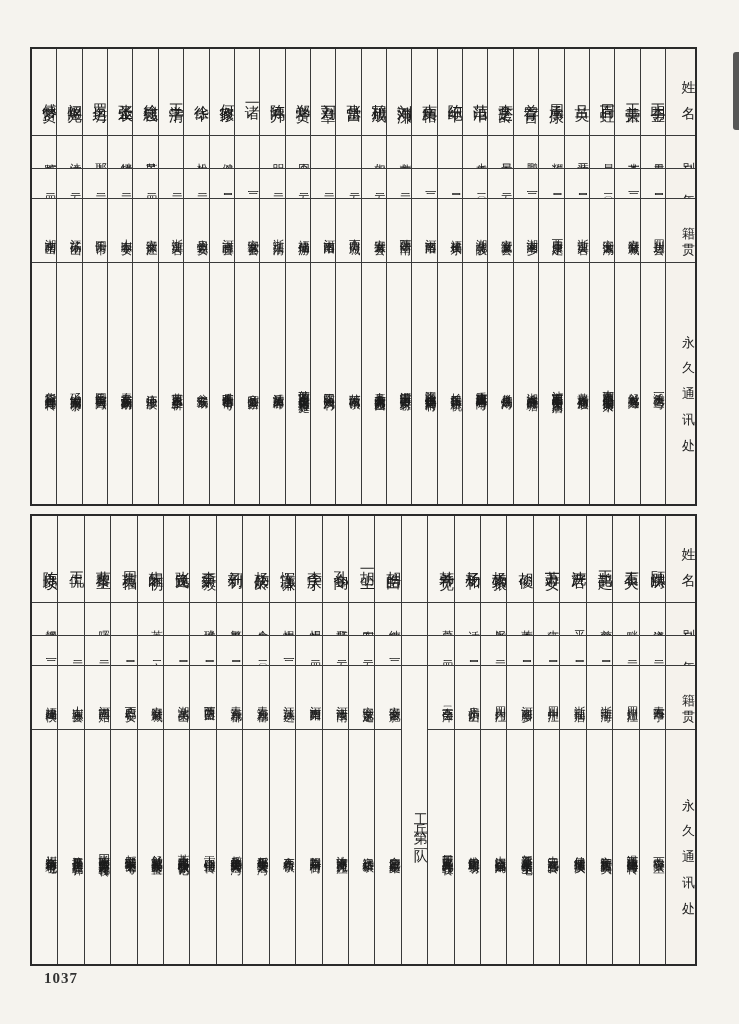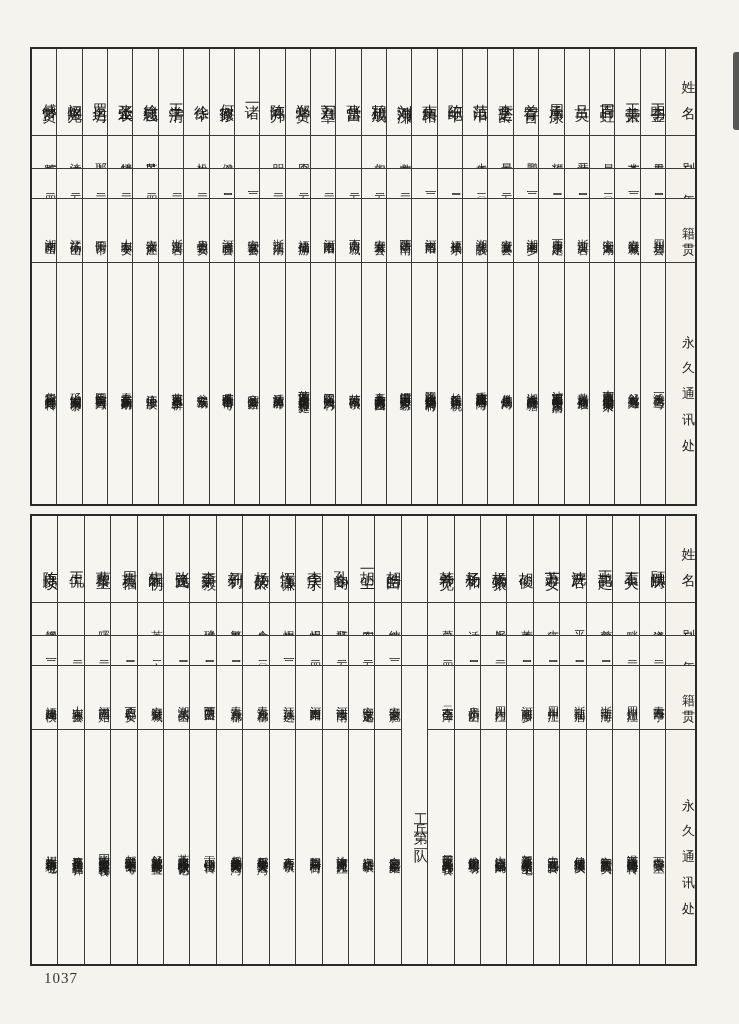--- a/index.html
+++ b/index.html
@@ -67,20 +67,21 @@
   .header-col .cell-native { letter-spacing: 16px; }
   .header-col .cell-addr   { letter-spacing: 26px; padding-top: 10px; }
 
   .page-number {
     position: absolute;
     left: 44px;
     top: 970px;
     font-size: 15px;
     letter-spacing: 1px;
     color: #333;
+    font-weight: bold;
   }
   .scan-artifact {
     position: absolute;
     right: 0;
     top: 52px;
     width: 6px;
     height: 78px;
     background: #2e2e2e;
     border-radius: 3px 0 0 3px;
     opacity: .8;

